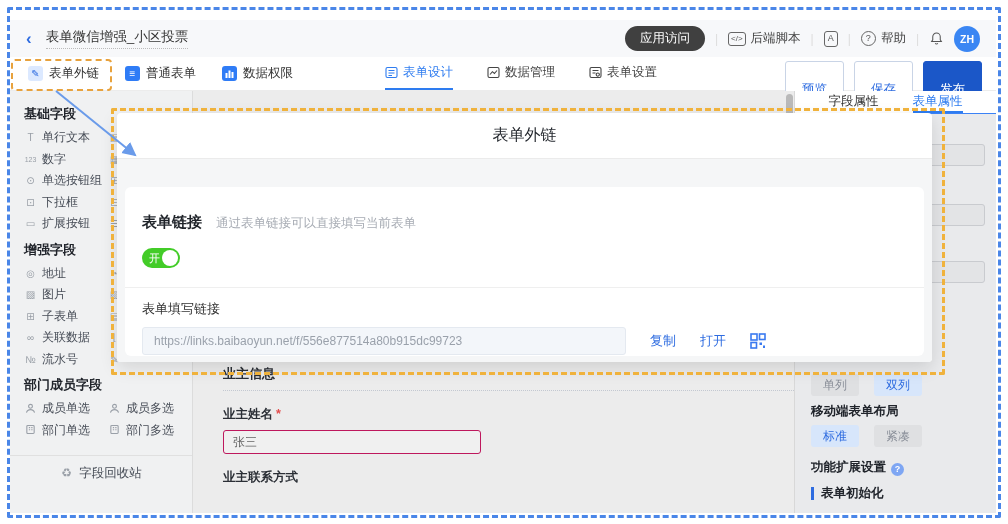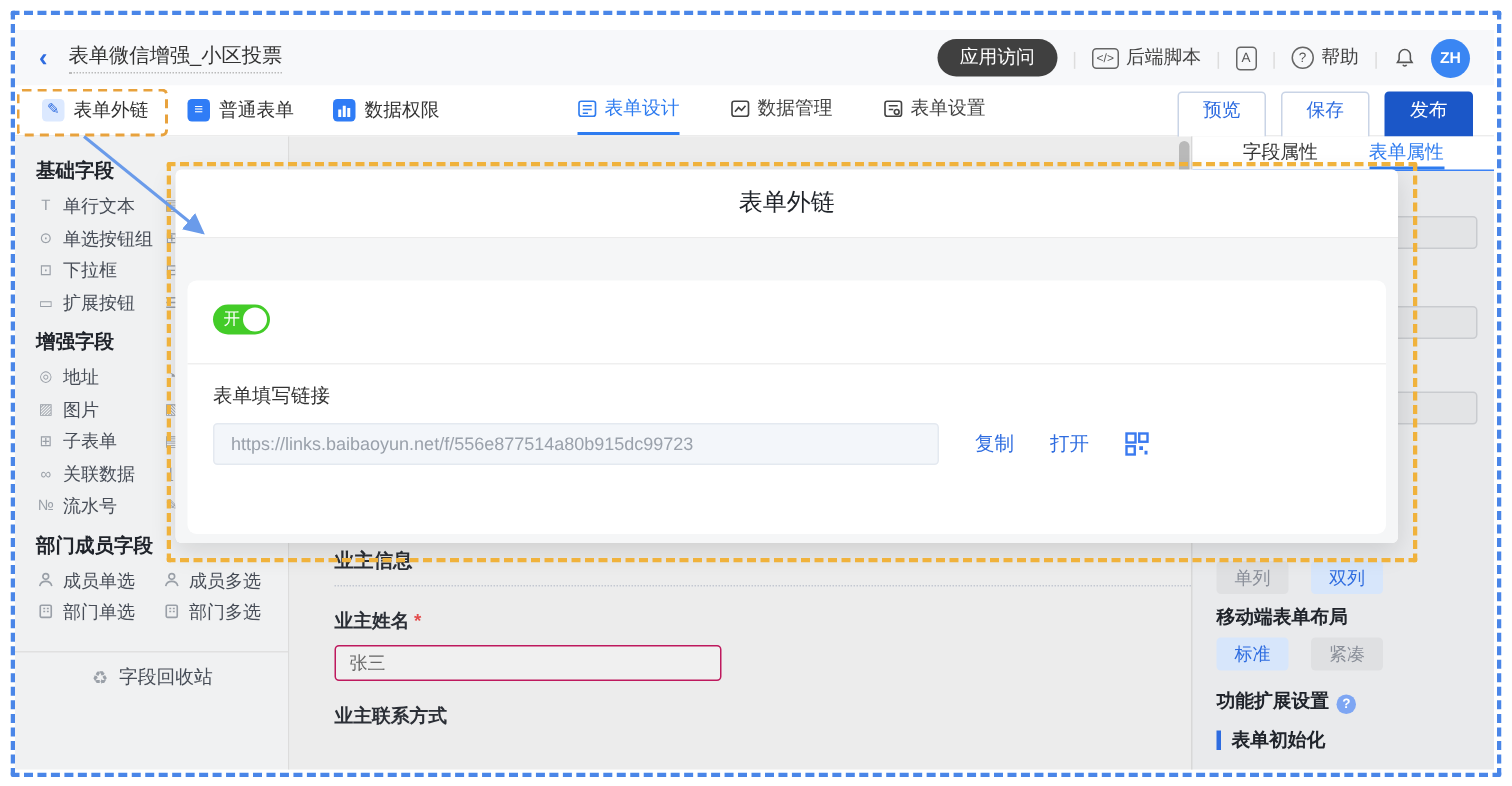--- a/index.html
+++ b/index.html
@@ -36,21 +36,21 @@
   .tb-btn{display:flex;align-items:center;gap:6px;font-size:12.5px;color:#333;cursor:pointer;}
   .ic-lite{display:inline-flex;width:15px;height:15px;background:#dce9ff;border-radius:3px;
            color:#2e6ce0;font-size:10px;align-items:center;justify-content:center;}
   .ic-solid{display:inline-flex;width:15px;height:15px;background:#2f7cf6;border-radius:3px;
             color:#fff;font-size:10px;align-items:center;justify-content:center;}
   .tb-tabs{position:absolute;left:375px;top:0;height:33px;display:flex;gap:34px;}
   .tb-tab{display:flex;align-items:center;gap:5px;font-size:12.5px;color:#444;cursor:pointer;
           height:100%;box-sizing:border-box;border-bottom:2px solid transparent;}
   .tb-tab.active{color:#2e7cf0;border-bottom-color:#2e7cf0;}
   .tb-right{position:absolute;right:14px;top:4px;display:flex;gap:10px;}
-  .btn{height:40px;line-height:23px;padding:0 16px;font-size:12.5px;border-radius:3px;
+  .btn{height:40px;line-height:23px;padding:16px 16px;font-size:12.5px;border-radius:3px;
        box-sizing:border-box;cursor:pointer;text-align:center;}
   .btn.ghost{background:#fff;border:1px solid #c9d4e6;color:#2e6ce0;}
   .btn.primary{background:#1b57c8;border:1px solid #1b57c8;color:#fff;}
   
   .sidebar{position:absolute;left:10px;top:91px;width:183px;height:422px;background:#f0f1f2;
            border-right:1px solid #dcdcdc;box-sizing:border-box;padding-top:8px;}
   .sb-group-title{font-size:13px;font-weight:bold;color:#20242b;padding:6px 0 4px 14px;}
   .sb-row{display:flex;height:21.5px;align-items:center;}
   .sb-item{display:flex;align-items:center;gap:5px;font-size:12px;color:#474d57;cursor:pointer;}
   .sb-item.c1{width:84px;padding-left:14px;}
@@ -207,20 +207,30 @@
           <span class="sb-ic" style="">T</span>
           <span>单行文本</span>
         </div>
         <div class="sb-item c2">
           <span class="sb-ic" style="">▤</span>
           <span></span>
         </div>
       </div>
       <div class="sb-row">
         <div class="sb-item c1">
+          <span class="sb-ic" style="font-size:7px;">123</span>
+          <span>数字</span>
+        </div>
+        <div class="sb-item c2">
+          <span class="sb-ic" style="">▦</span>
+          <span></span>
+        </div>
+      </div>
+      <div class="sb-row">
+        <div class="sb-item c1">
           <span class="sb-ic" style="">⊙</span>
           <span>单选按钮组</span>
         </div>
         <div class="sb-item c2">
           <span class="sb-ic" style="">⊞</span>
           <span></span>
         </div>
       </div>
       <div class="sb-row">
         <div class="sb-item c1">
@@ -365,20 +375,24 @@
     <div class="pn-label" style="top:368px;">
       <span>功能扩展设置</span><span class="pn-help">?</span>
     </div>
     <div class="pn-init" style="top:396px;">表单初始化</div>
   </div>
 
   <div class="modal">
     <div class="modal-head">表单外链</div>
     <div class="modal-body">
       <div class="modal-card">
+        <div class="mc-row1">
+          <span class="mc-title">表单链接</span>
+          <span class="mc-desc">通过表单链接可以直接填写当前表单</span>
+        </div>
         <div class="toggle">
           <span class="t-label">开</span>
           <span class="t-knob"></span>
         </div>
         <div class="mc-divider"></div>
         <div class="mc-link-label">表单填写链接</div>
         <div class="mc-link-row">
           <div class="mc-url">https://links.baibaoyun.net/f/556e877514a80b915dc99723</div>
           <span class="mc-link">复制</span>
           <span class="mc-link">打开</span>

